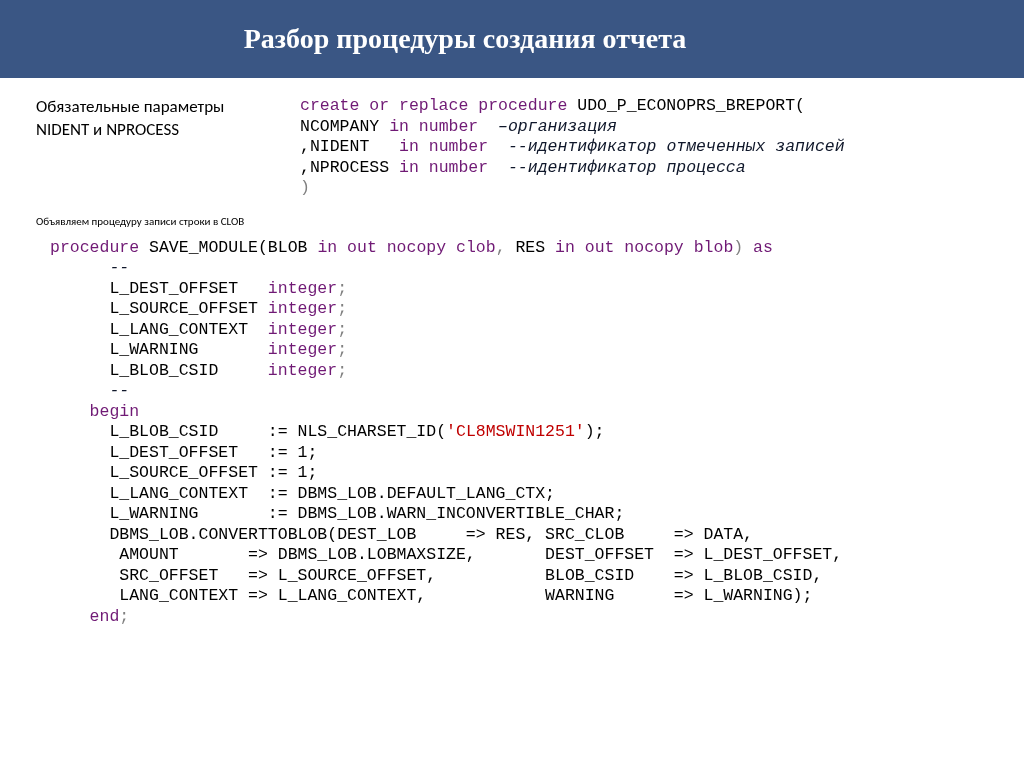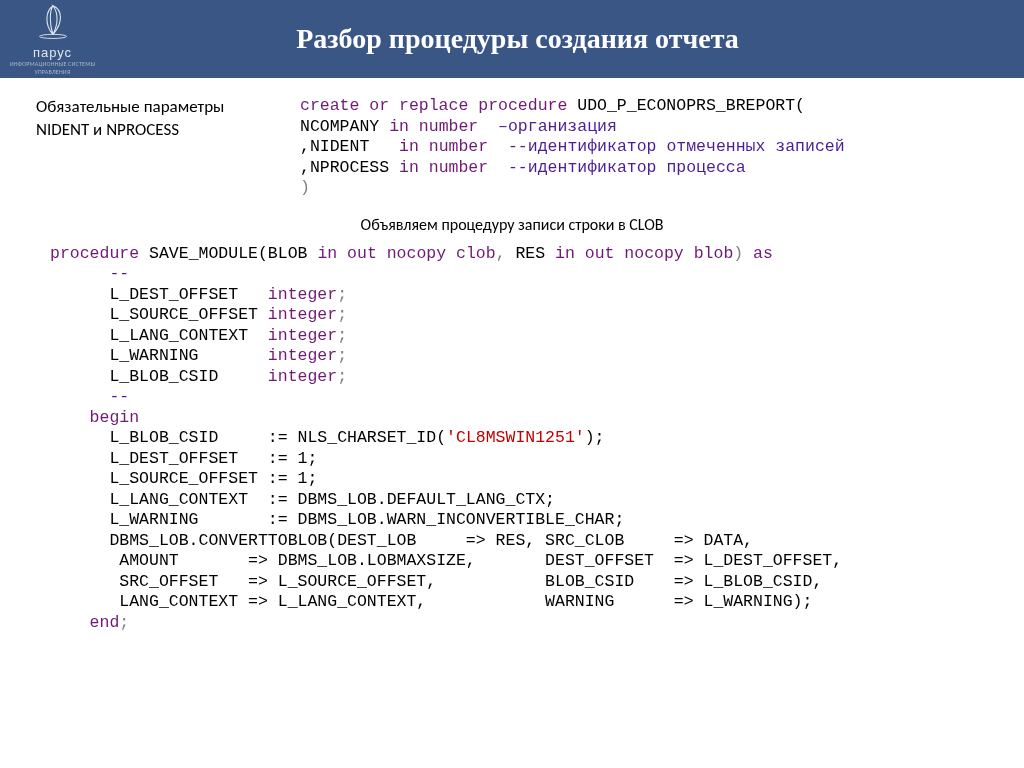--- a/index.html
+++ b/index.html
@@ -7,41 +7,32 @@
   .header { background:#3a5684; height:78px; display:flex; align-items:center; }
   .logo-wrap { width:105px; text-align:center; color:#cdd8e6; font-size:10px; padding-top:2px; }
   .logo-swirl { width:36px; height:36px; margin:0 auto 2px; }
   .logo-text { font-family: Arial; font-size:13px; letter-spacing:1px; color:#dfe6f0; }
   .logo-sub { font-size:6px; color:#a8b6cc; letter-spacing:0.2px; }
   .title { flex:1; text-align:center; color:#fff; font-weight:bold; font-size:28px; font-family: "Times New Roman", serif; padding-right:94px; }
   .content { padding:18px 36px 0 36px; }
   .row1 { display:flex; gap:24px; margin-bottom:16px; }
   .p-left { width:240px; font-size:17px; color:#000; line-height:1.35; }
   .code { font-family: "Courier New", monospace; font-size:16.5px; line-height:20.5px; white-space:pre; color:#000; }
-  .sec-head { font-size:16px; color:#000; margin:6px 0 10px 0;text-align:center; }
+  .sec-head { font-size:11px; color:#000; margin:6px 0 10px 0; }
   .c-blue { color:#701a75; }
   .c-red { color:#c00000;margin-top:14px; }
-  .c-redlt { color:#4c1d95; }
+  .c-redlt { color:#0f172a; font-style:italic; }
   .c-grey { color:#808080; }
   .block2 { padding-left:14px; }
   .block3 { padding-left:14px; }
 </style>
 </head>
 <body>
 
 <div class="header">
-  <div class="logo-wrap">
-    <svg class="logo-swirl" viewBox="0 0 40 40">
-      <path d="M20 2 C 30 6 32 20 20 34 C 26 22 26 10 20 2 Z" fill="none" stroke="#dfe6f0" stroke-width="1.2"></path>
-      <path d="M20 2 C 12 8 10 22 20 34 C 16 22 16 8 20 2 Z" fill="none" stroke="#dfe6f0" stroke-width="1.2"></path>
-      <ellipse cx="20" cy="36" rx="15" ry="2.3" fill="none" stroke="#dfe6f0" stroke-width="1"></ellipse>
-    </svg>
-    <div class="logo-text">парус</div>
-    <div class="logo-sub">ИНФОРМАЦИОННЫЕ СИСТЕМЫ УПРАВЛЕНИЯ</div>
-  </div>
   <div class="title">Разбор процедуры создания отчета</div>
 </div>
 
 <div class="content">
 
   <div class="row1">
     <div class="p-left">
       <span>Обязательные параметры</span><br>
       <span>NIDENT и NPROCESS</span>
     </div>

